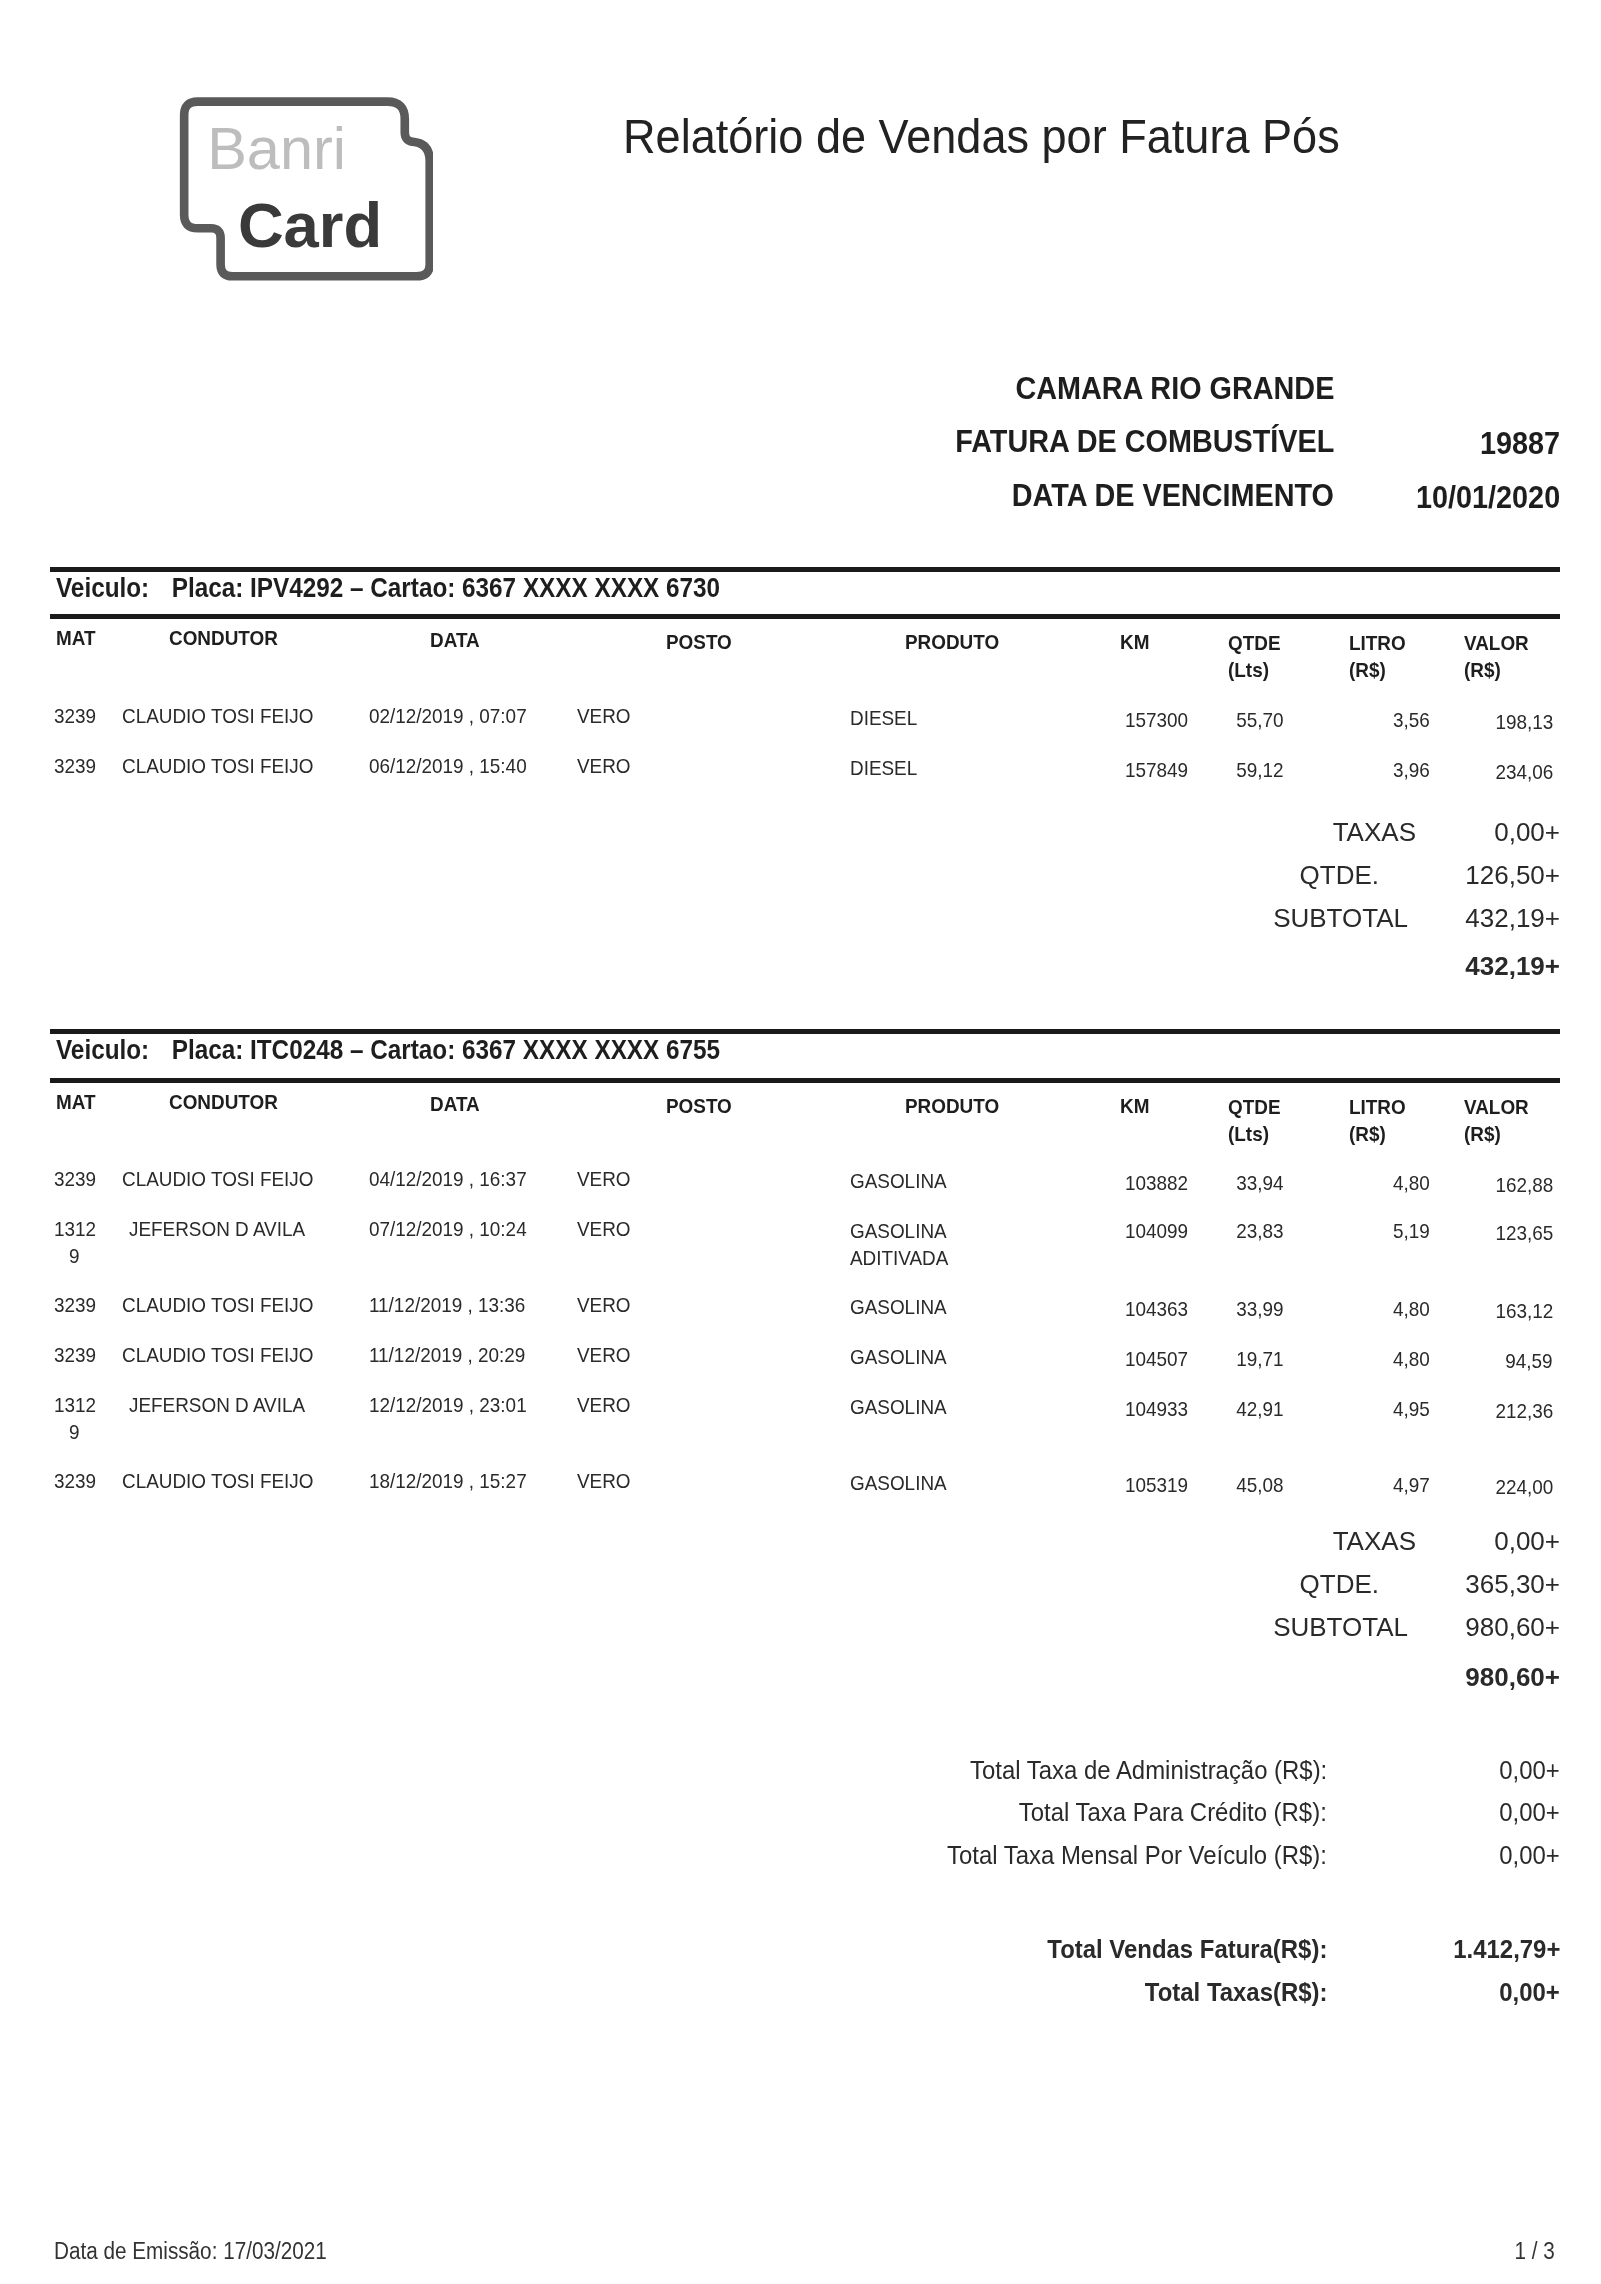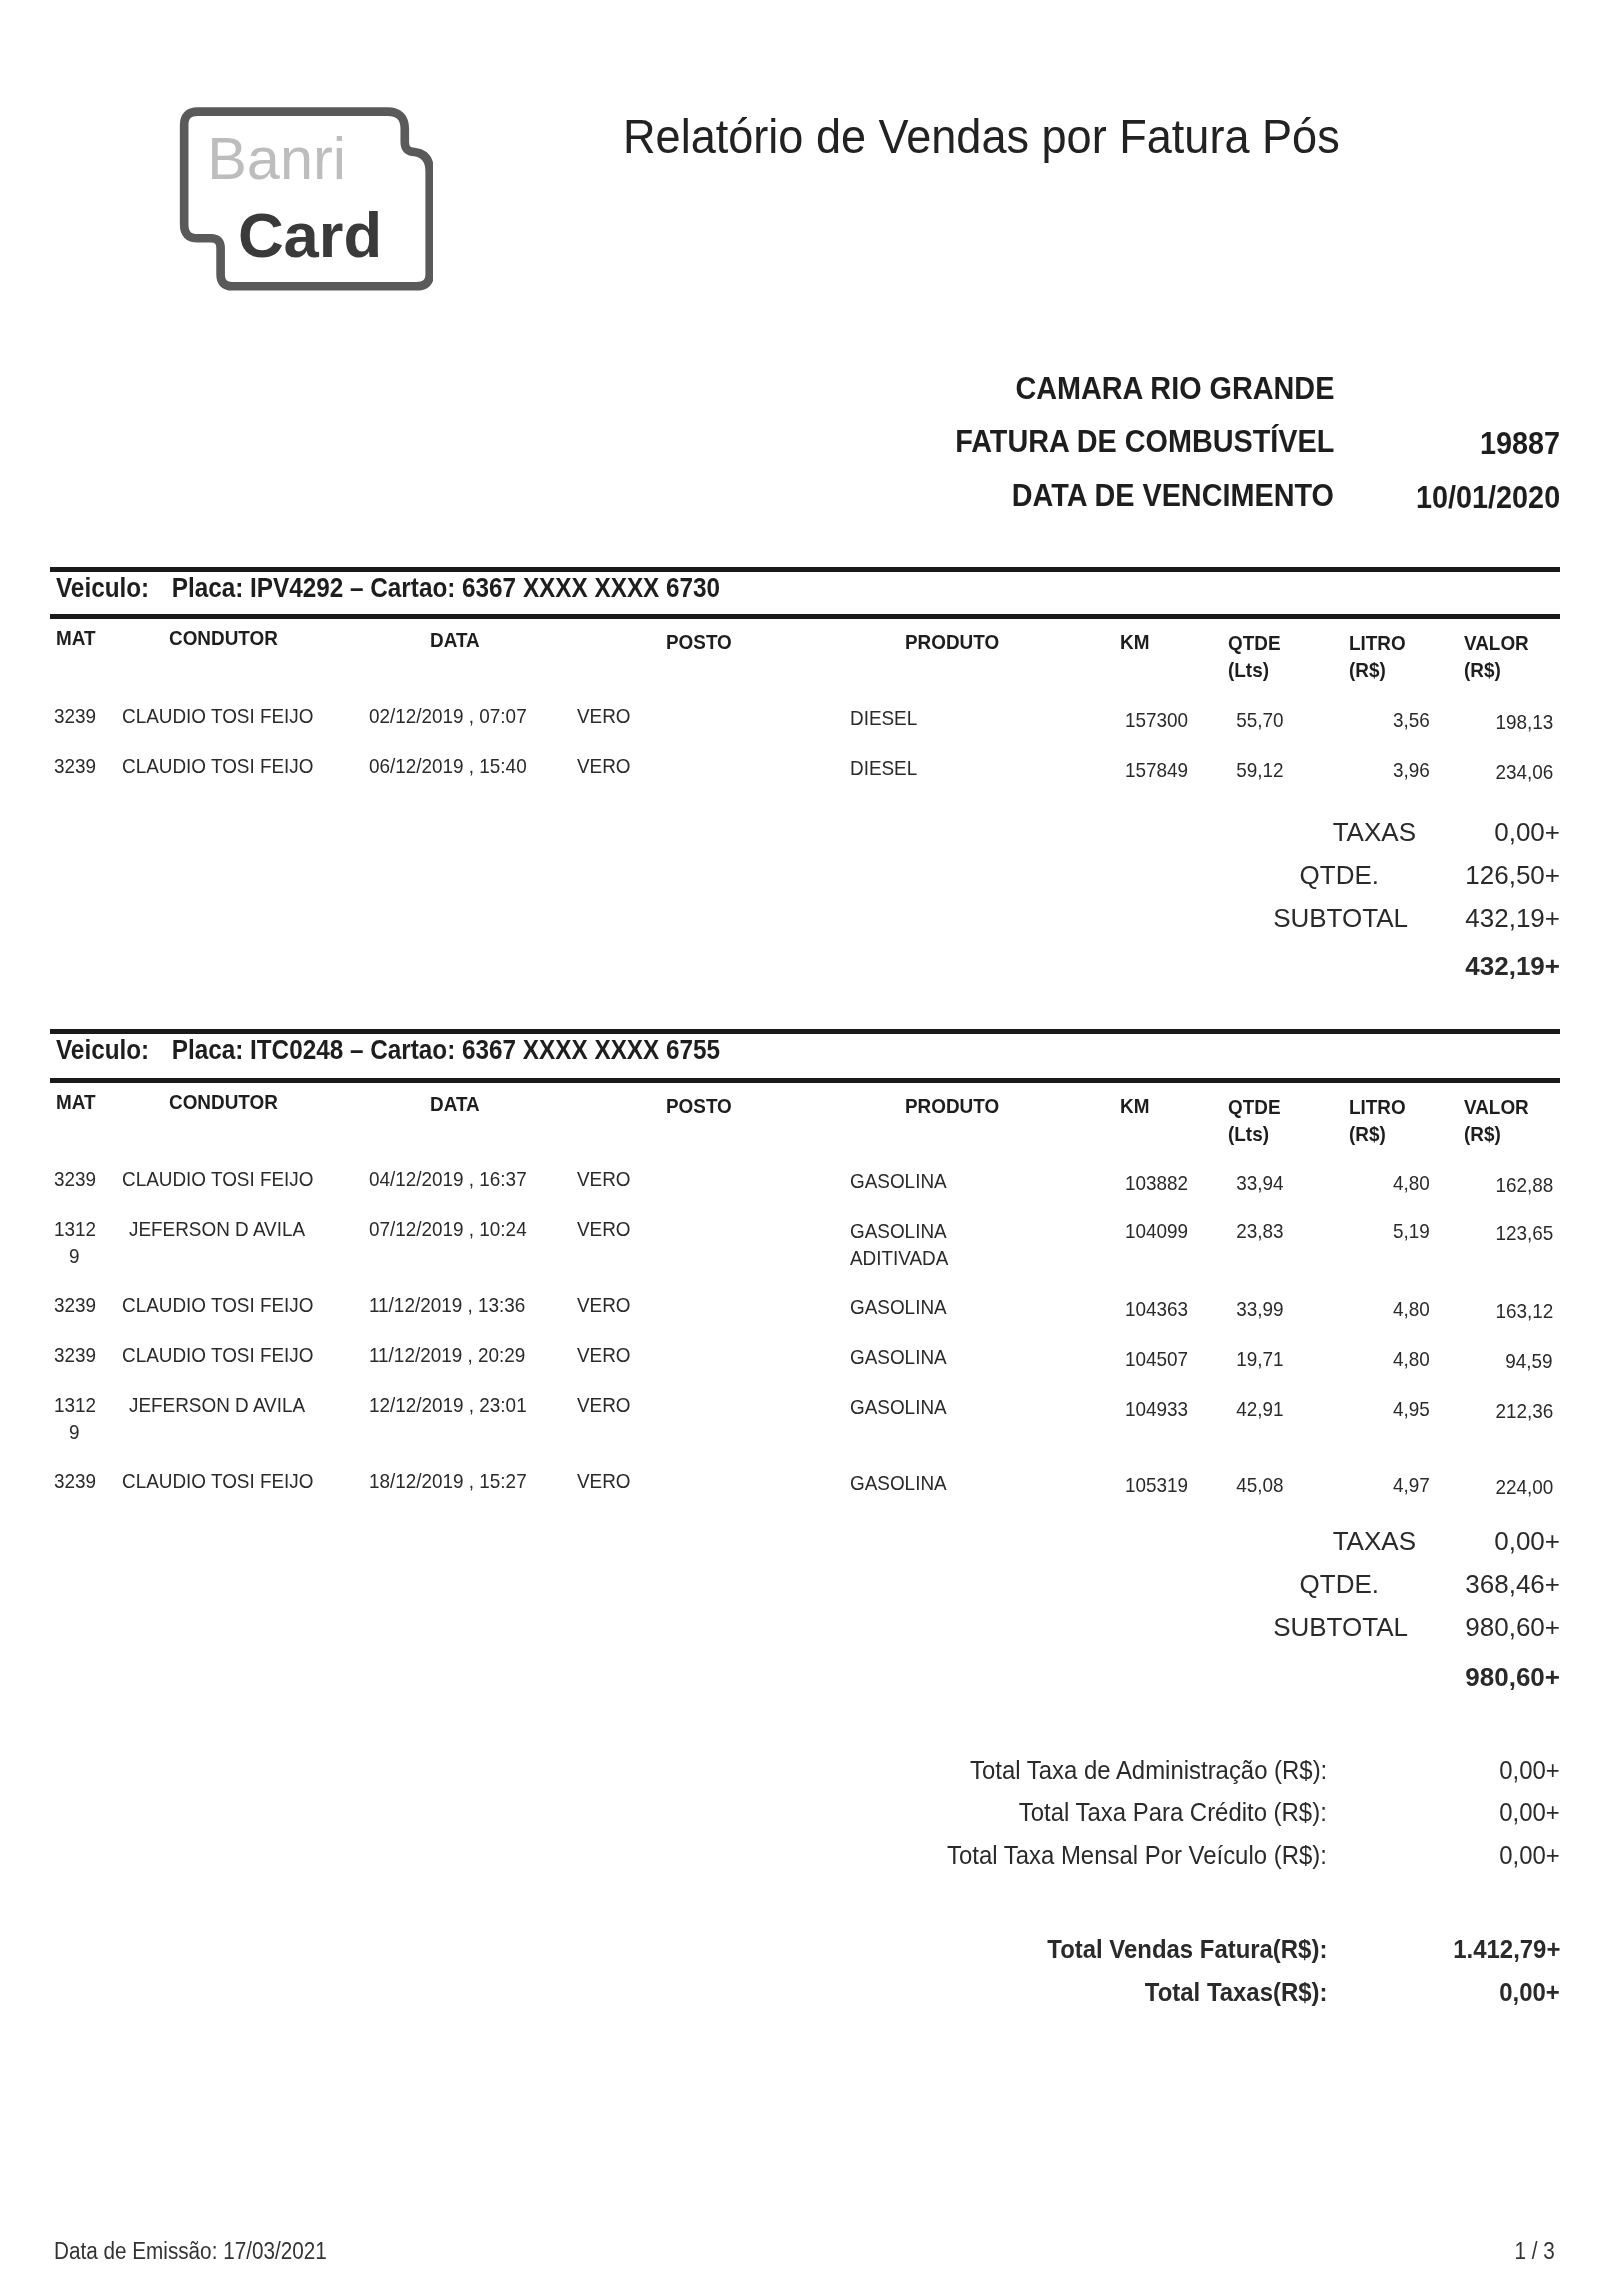--- a/index.html
+++ b/index.html
@@ -1,21 +1,21 @@
 <!DOCTYPE html>
 <html><head>
 <meta charset="utf-8">
 <style>
   html, body { margin:0; padding:0; background:#ffffff; }
   body { width:1601px; height:2285px; position:relative; overflow:hidden;
          font-family:"Liberation Sans", sans-serif; color:#1e1e1e; }
   .abs { position:absolute; white-space:nowrap; }
 
   
-  .logo { position:absolute; left:178px; top:104px; width:255px; height:188px; }
+  .logo { position:absolute; left:178px; top:94px; width:255px; height:188px; }
   .logo svg { width:100%; height:100%; }
 
   .report-title { left:623px; top:108px; font-size:49px; font-weight:normal;
                   transform:scaleX(0.92); transform-origin:left top; color:#222; }
 
   .hdr-label { font-weight:bold; font-size:32px; transform:scaleX(0.9); transform-origin:right top; text-align:right; }
   .hdr-value { font-weight:bold; font-size:32px; transform:scaleX(0.9); transform-origin:right top; text-align:right; }
 
   .rule { position:absolute; left:50px; width:1510px; height:4.8px; background:#1a1a1a; }
 
@@ -214,21 +214,21 @@
     <div class="abs cell" style="left:850px; top:1469px;">GASOLINA</div>
     <div class="abs cell ra" style="right:413px; top:1471px;">105319</div>
     <div class="abs cell ra" style="right:317px; top:1471px;">45,08</div>
     <div class="abs cell ra" style="right:171px; top:1471px;">4,97</div>
     <div class="abs cell ra" style="right:48px; top:1473px;">224,00</div>
   </div>
 
   <div class="abs sum-label" style="right:185px; top:1526px;">TAXAS</div>
   <div class="abs sum-value" style="right:41px; top:1526px;">0,00+</div>
   <div class="abs sum-label" style="right:222px; top:1569px;">QTDE.</div>
-  <div class="abs sum-value" style="right:41px; top:1569px;">368,46+</div>
+  <div class="abs sum-value" style="right:41px; top:1569px;">365,30+</div>
   <div class="abs sum-label" style="right:193px; top:1612px;">SUBTOTAL</div>
   <div class="abs sum-value" style="right:41px; top:1612px;">980,60+</div>
   <div class="abs sum-value sum-bold" style="right:41px; top:1662px;">980,60+</div>
 </div>
 
 <div>
   <div class="abs tot-label" style="right:274px; top:1755px;">Total Taxa de Administração (R$):</div>
   <div class="abs tot-value" style="right:41px; top:1755px;">0,00+</div>
   <div class="abs tot-label" style="right:274px; top:1797px;">Total Taxa Para Crédito (R$):</div>
   <div class="abs tot-value" style="right:41px; top:1797px;">0,00+</div>

